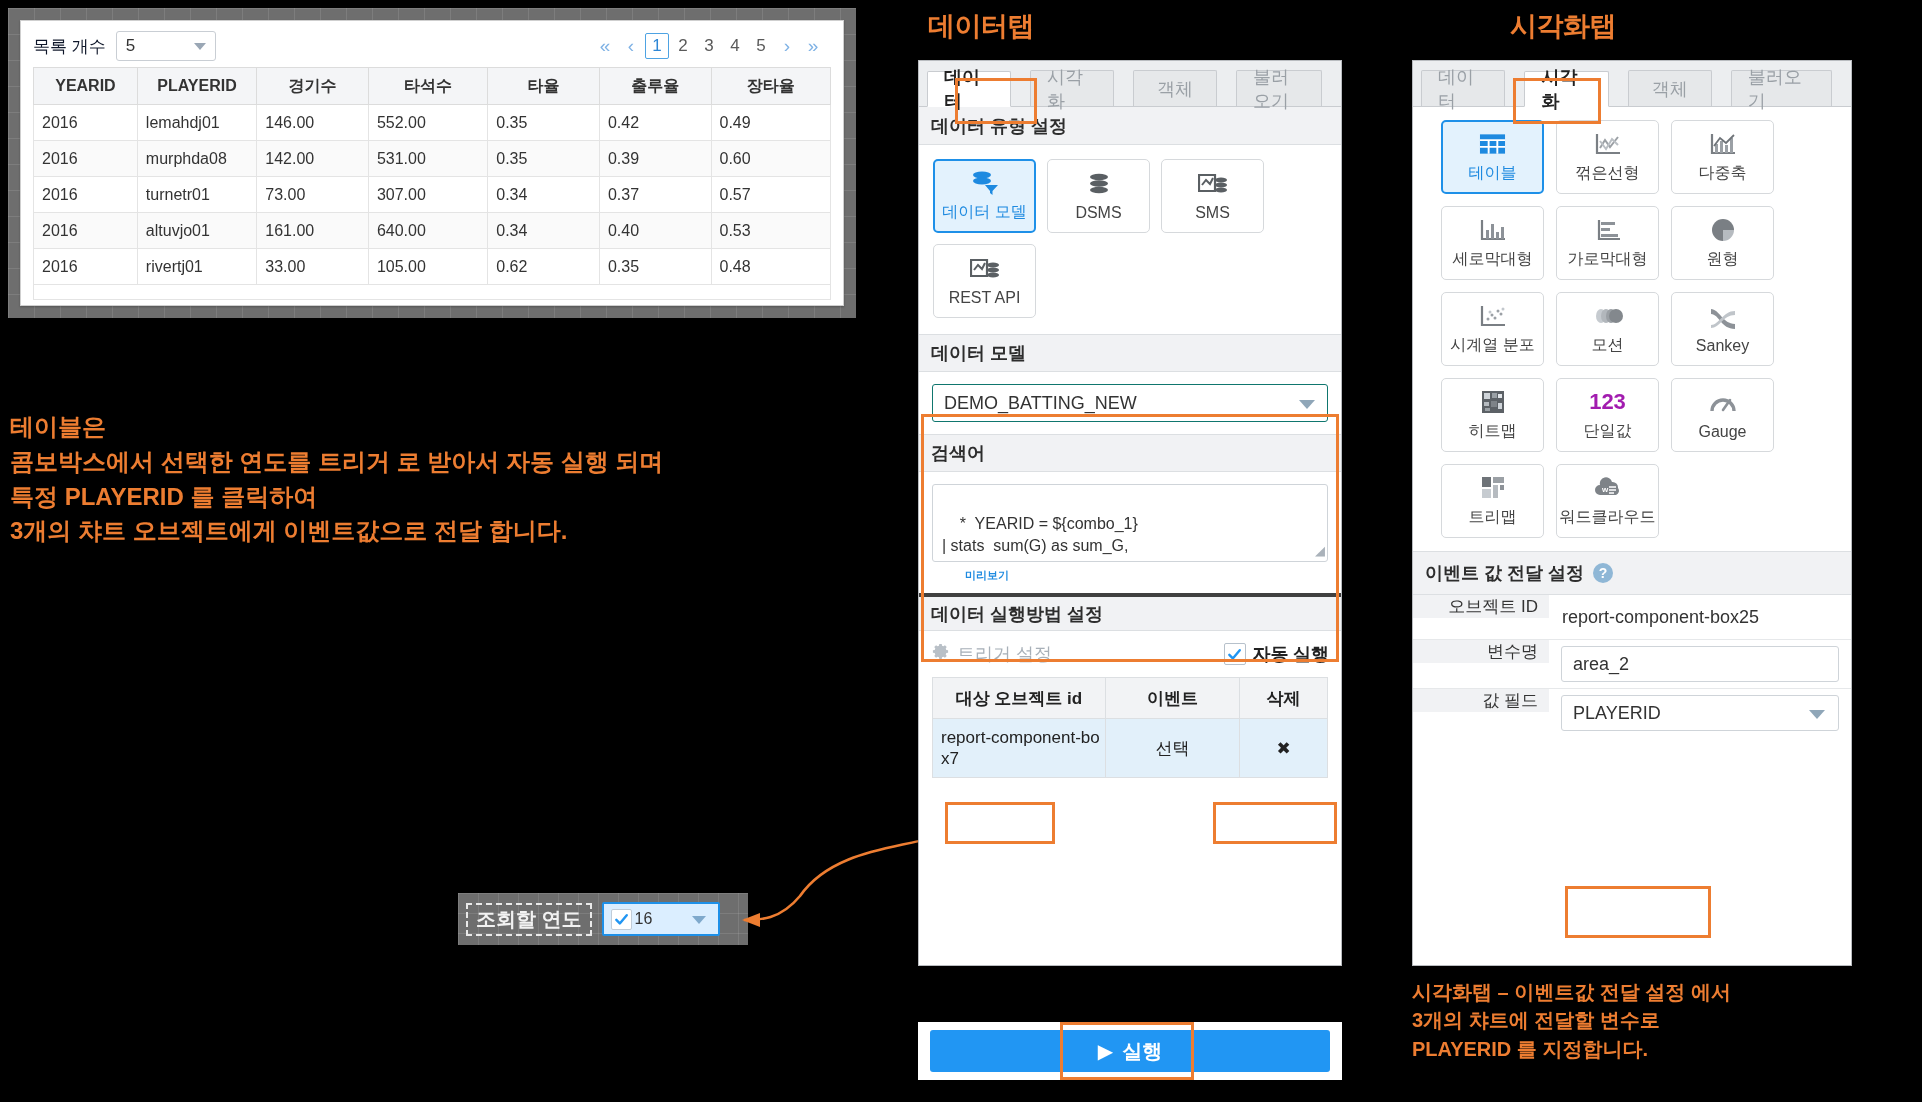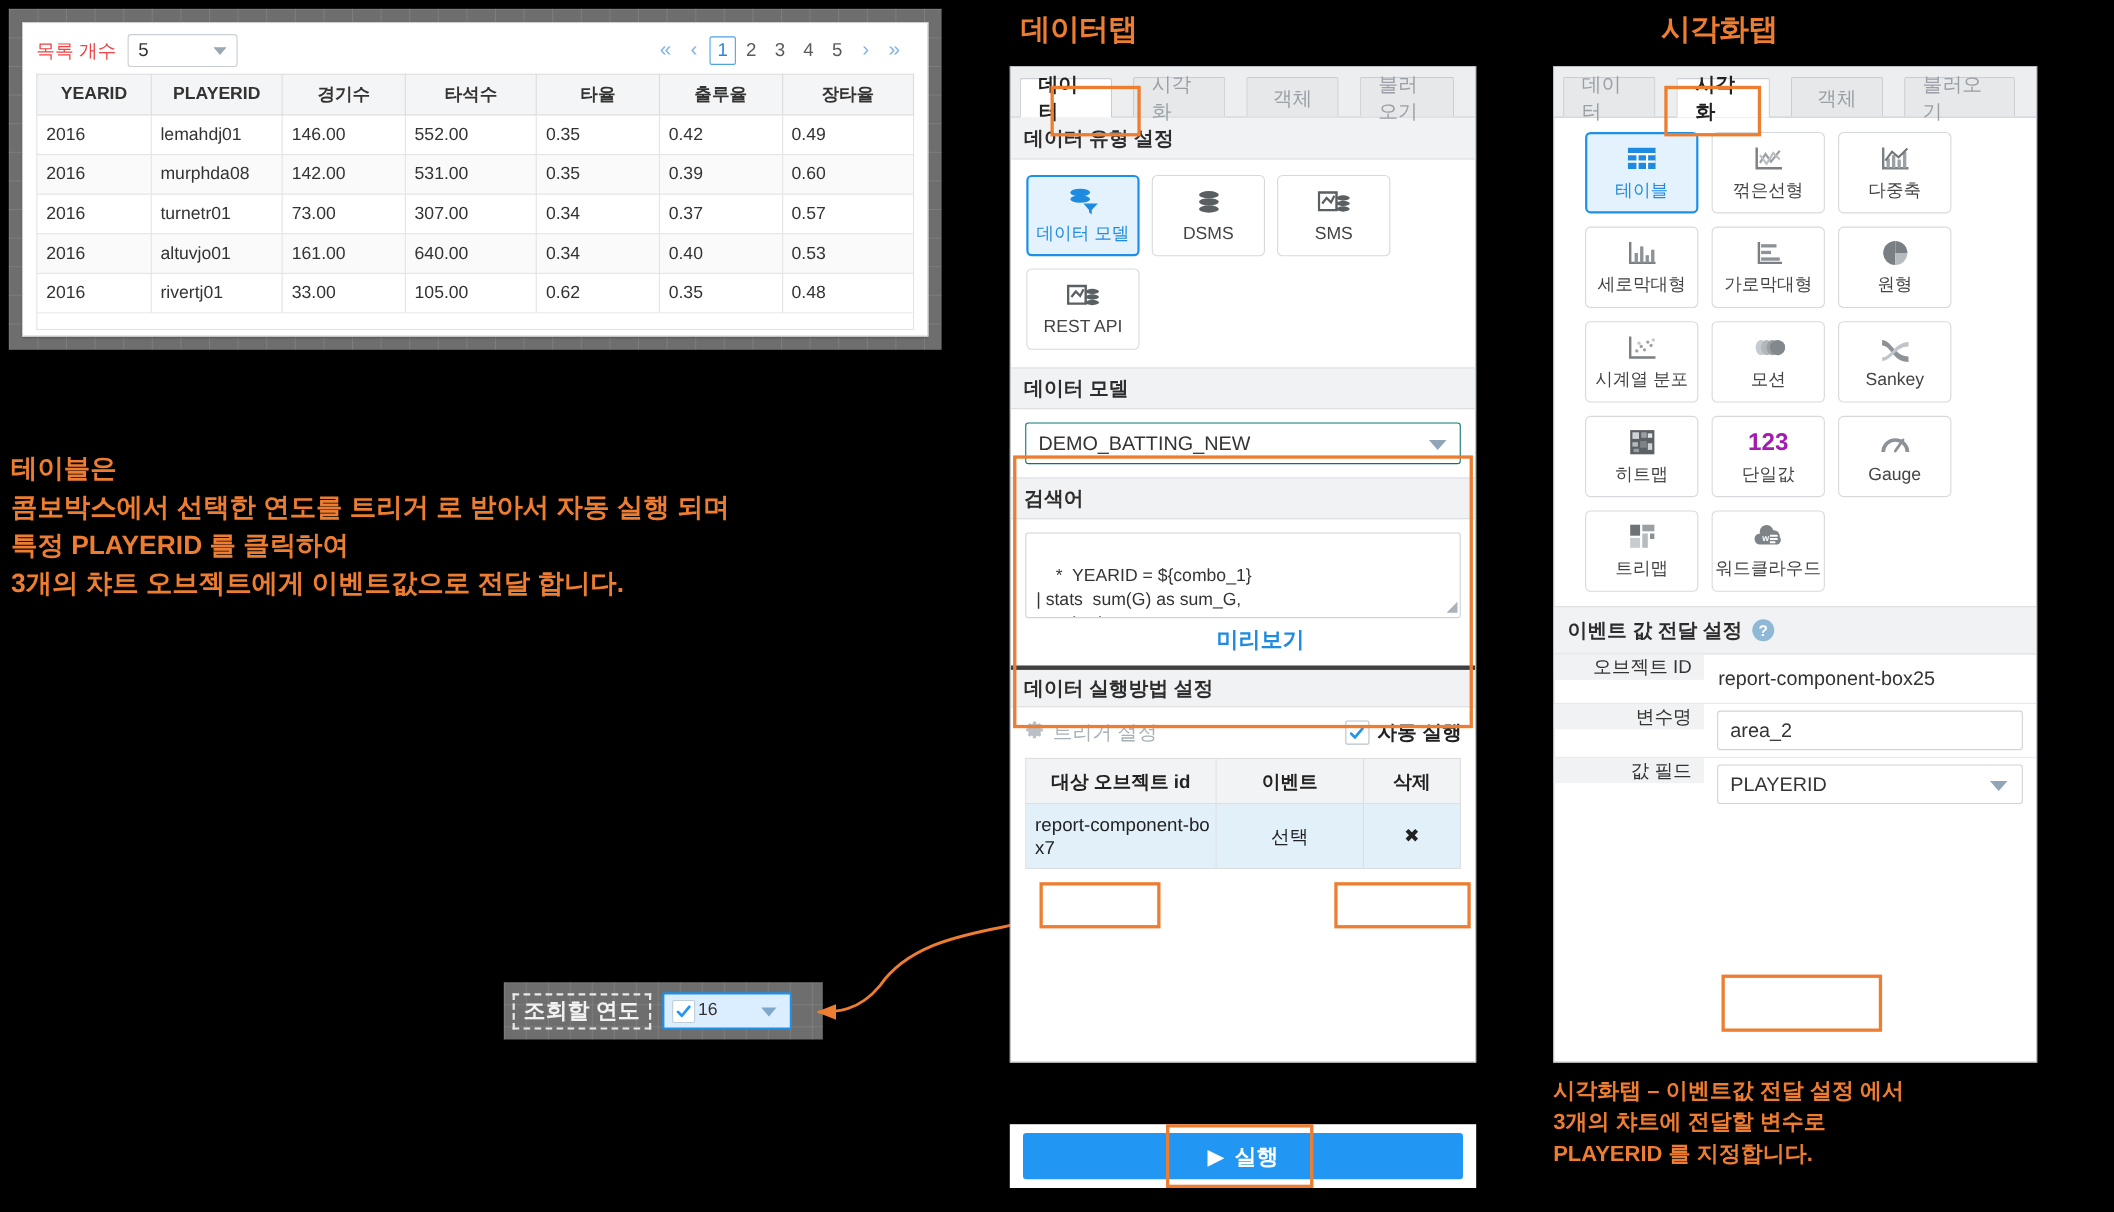--- a/index.html
+++ b/index.html
@@ -19,21 +19,21 @@
       linear-gradient(to bottom,rgba(255,255,255,.10) 1px,transparent 1px);
     background-size:26px 26px;
     padding:0;box-sizing:border-box;
   }
   #table-card{
     position:absolute;left:12px;top:12px;right:12px;bottom:12px;
     background:#fff;border:1px solid #cfcfcf;box-sizing:border-box;
     box-shadow:0 1px 2px rgba(0,0,0,.25);
   }
   .tbl-toolbar{display:flex;align-items:center;padding:10px 12px 6px 12px;}
-  .tbl-toolbar .lbl{font-size:17px;color:#ef4444;margin-right:10px;white-space:nowrap;}
+  .tbl-toolbar .lbl{font-size:17px;color:#0f172a;margin-right:10px;white-space:nowrap;}
   .mini-select{
     position:relative;width:100px;height:30px;border:1px solid #c9ced4;border-radius:3px;
     background:#fff;font-size:17px;color:#333;display:flex;align-items:center;padding-left:9px;
     box-sizing:border-box;
   }
   .mini-select .caret{
     position:absolute;right:9px;top:50%;margin-top:-3px;
     width:0;height:0;border-left:6px solid transparent;border-right:6px solid transparent;
     border-top:7px solid #9aa7b5;
   }
@@ -140,26 +140,26 @@
     border-top:9px solid #8fa6b8;
   }
   .ta{
     margin:12px 13px 6px 13px;border:1px solid #cfd4d9;border-radius:3px;background:#fff;
     height:78px;padding:6px 9px;font-size:16px;color:#333;line-height:1.38;
     box-sizing:border-box;position:relative;white-space:pre-wrap;overflow:hidden;
   }
   .ta .resz{
     position:absolute;right:2px;bottom:1px;color:#aab2ba;font-size:13px;
   }
-  .preview-link{text-align:center;padding:0 14px 10px 14px;font-size:20px;color:#1e8ae0;font-weight:bold;margin-left:32px;}
+  .preview-link{text-align:left;padding:0 14px 10px 14px;font-size:11px;color:#1e8ae0;font-weight:bold;margin-left:32px;}
 
   
   .trig-row{display:flex;align-items:center;height:46px;padding:0 12px;box-sizing:border-box;}
   .trig-btn{display:flex;align-items:center;gap:7px;font-size:18px;color:#a8b0b8;}
-  .auto-run{margin-left:auto;display:flex;align-items:center;gap:7px;font-size:18px;color:#222;font-weight:bold;}
+  .auto-run{margin-left:auto;display:flex;align-items:center;gap:7px;font-size:18px;color:#222;font-weight:bold;font-family:Liberation Serif, serif;}
   .cbox{
     width:20px;height:20px;border:1px solid #b7c1cb;border-radius:2px;background:#fff;
     display:flex;align-items:center;justify-content:center;
   }
   table.mini{border-collapse:collapse;width:calc(100% - 26px);margin:0 13px;table-layout:fixed;}
   table.mini th{
     background:#f2f3f5;border:1px solid #dcdfe2;font-size:17px;font-weight:bold;color:#222;height:38px;
   }
   table.mini td{
     border:1px solid #dcdfe2;background:#e2f0fa;font-size:17px;color:#222;height:56px;

